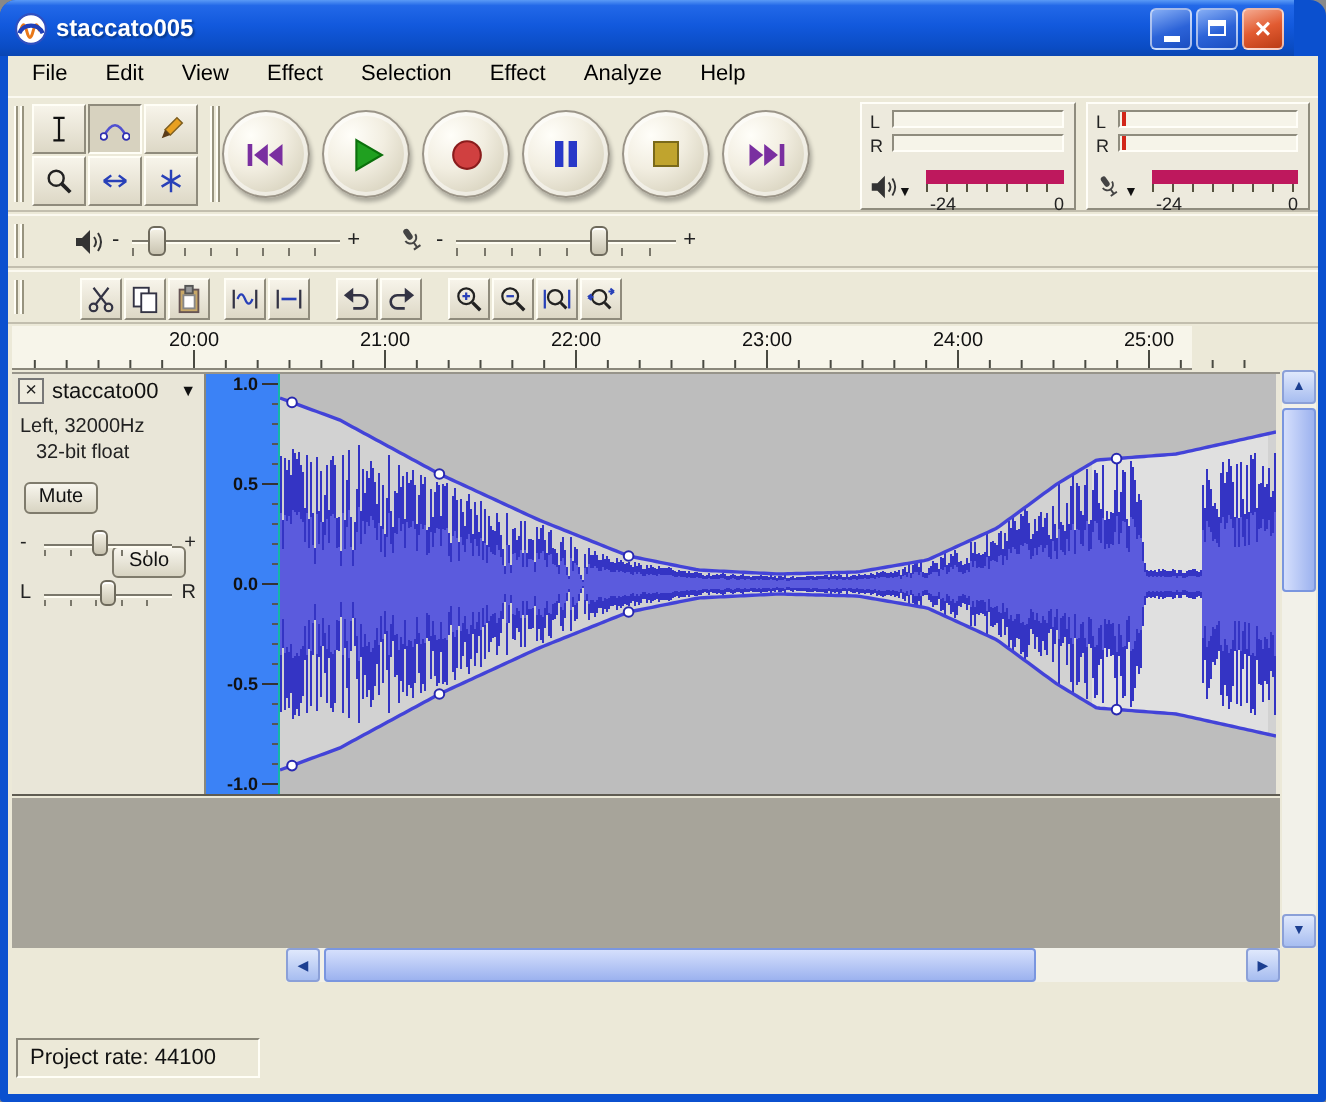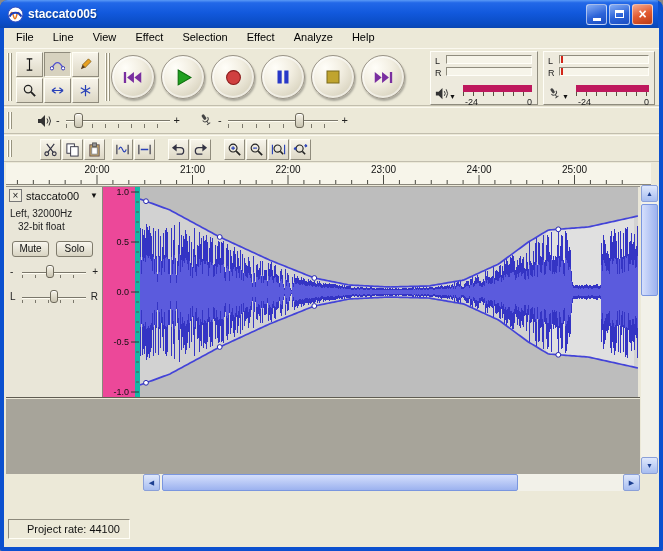--- a/index.html
+++ b/index.html
@@ -1,21 +1,21 @@
 <!DOCTYPE html>
 <html><head>
 <meta charset="utf-8">
 <style>
   * { margin:0; padding:0; box-sizing:border-box; }
   html,body { background:#888; }
   body { font-family:"Liberation Sans", sans-serif; }
   .window { position:relative; width:663px; height:551px; background:#0b50cf; border-radius:8px 8px 2px 2px; overflow:hidden; font-size:11px; }
 
   
-  .titlebar { position:absolute; top:0; left:0; right:5px; height:28px;
+  .titlebar { position:absolute; top:0; left:0; right:16px; height:28px;
     background:linear-gradient(180deg,#5a9af6 0%,#2268e8 10%,#1259dd 45%,#0a4cc4 85%,#0a46b2 100%);
     display:flex; align-items:center; padding:0 5px; }
   .app-icon { width:17px; height:17px; margin:0 4px 0 2px; display:inline-block; }
   .title-text { color:#fff; font-weight:bold; font-size:12px; text-shadow:1px 1px 1px #093a8e; flex:1; }
   .tb-btn { width:21px; height:21px; border-radius:3px; margin-left:2px; border:1px solid rgba(255,255,255,.6);
     display:flex; align-items:center; justify-content:center; cursor:default; }
   .tb-btn.minmax { background:linear-gradient(160deg,#86aef5 0%,#2c63d8 55%,#1b4ec2 100%); }
   .tb-btn.closeb { background:linear-gradient(160deg,#f4a98f 0%,#e25b31 50%,#bb3c16 100%); color:#fff; font-weight:bold; font-size:14px; }
   .g-min { width:8px; height:3px; background:#fff; margin-top:10px; }
   .g-max { width:9px; height:8px; border:1px solid #fff; border-top:3px solid #fff; }
@@ -74,62 +74,62 @@
   .combo-btn { position:absolute; right:1px; top:1px; bottom:1px; width:16px;
     background:linear-gradient(#e6eefd,#abc1f0); border:1px solid #9ab0e0; border-radius:2px;
     display:flex; align-items:center; justify-content:center; font-size:7px; color:#16366e; }
 
   
   .edit-btn { position:absolute; top:3px; width:21px; height:21px;
     background:linear-gradient(#f7f4ea,#ddd8c6); border:1px solid; border-color:#fffef6 #8f8b7c #8f8b7c #fffef6;
     display:flex; align-items:center; justify-content:center; }
 
   
-  .ruler { position:absolute; left:2px; top:135px; width:645px; height:22px; background:#f7f5ea; border-bottom:1px solid #8a877b; }
+  .ruler { position:absolute; left:2px; top:135px; width:590px; height:22px; background:#f7f5ea; border-bottom:1px solid #8a877b; }
 
   
   .track-row { position:absolute; left:2px; top:158px; width:634px; height:212px; display:flex;
     border-top:1px solid #97948a; border-bottom:1px solid #5f5c52; background:#e9e6d8; }
   .track-panel { position:relative; width:97px; height:210px; background:#e9e6d8; border-right:1px solid #8a877b; font-size:10px; }
   .t-close { position:absolute; left:3px; top:2px; width:13px; height:13px; border:1px solid #777; background:#efecdf;
     font-size:10px; line-height:11px; text-align:center; color:#222; }
   .t-name { position:absolute; left:20px; top:3px; font-size:11px; color:#111; }
   .t-dd { position:absolute; right:4px; top:4px; font-size:8px; color:#111; }
   .t-line1 { position:absolute; left:4px; top:21px; color:#222; }
   .t-line2 { position:absolute; left:12px; top:34px; color:#222; }
   .t-btn { position:absolute; top:54px; width:37px; height:16px; background:linear-gradient(#f8f6ee,#d8d4c2);
     border:1px solid #7f7b6c; border-radius:3px; font-size:10px; text-align:center; line-height:14px; color:#111; }
-  .t-mute { left:6px; } .t-solo { left:50px; }
+  .t-mute { left:6px; } .t-solo { left:50px;margin-top:32px; }
   .t-slider { position:absolute; left:4px; width:88px; height:20px; }
   .t-gain { top:76px; } .t-pan { top:101px; }
   .t-slider .hs-minus,.t-slider .hs-plus { top:3px; font-size:10px; }
   .t-slider .hs-track { left:12px; right:12px; top:9px; }
   .t-slider .hs-ticks { left:12px; right:12px; top:12px; height:3px; background:repeating-linear-gradient(to right,#7a776b 0 1px,transparent 1px 20%); }
   .t-slider .hs-thumb { top:2px; width:8px; height:13px; }
-  .vruler { width:37px; height:210px; background:#ec4899; border-right:5px solid #14b8a6; }
+  .vruler { width:37px; height:210px; background:#3b82f6; border-right:1px solid #14b8a6;font-weight:bold; }
   .wave { width:498px; height:210px; position:relative; }
 
   .below-track { position:absolute; left:2px; top:371px; width:634px; height:75px; background:#a7a49a; }
 
   
   .vscroll { position:absolute; left:637px; top:157px; width:17px; height:289px; background:#f2f1e9; }
   .hscroll { position:absolute; left:139px; top:446px; width:497px; height:17px; background:#f2f1e9; }
   .sc-btn { position:absolute; width:17px; height:17px; background:linear-gradient(#dfe8fc,#a7bdf0);
     border:1px solid #8ba0d8; border-radius:2px; display:flex; align-items:center; justify-content:center;
     font-size:7px; color:#1c3f91; }
   .vscroll .up { top:0; left:0; } .vscroll .down { bottom:0; left:0; }
   .hscroll .left { left:0; top:0; } .hscroll .right { right:0; top:0; }
   .vs-track { position:absolute; left:0; right:0; top:17px; bottom:17px; }
   .hs-strack { position:absolute; top:0; bottom:0; left:17px; right:17px; }
   .sc-thumb-v { position:absolute; left:0; width:17px; background:linear-gradient(to right,#d5dffc,#9cb2ef); border:1px solid #7a96df; border-radius:2px; }
   .sc-thumb-h { position:absolute; top:0; height:17px; background:linear-gradient(#d5dffc,#9cb2ef); border:1px solid #7a96df; border-radius:2px; }
 
   
   .statusbar { position:absolute; left:2px; top:489px; width:651px; height:24px; }
-  .st-box { position:absolute; top:2px; height:20px; border:1px solid; border-color:#8c897b #fffef6 #fffef6 #8c897b; padding:3px 18px; color:#111; white-space:nowrap; overflow:hidden; }
+  .st-box { position:absolute; top:2px; height:20px; border:1px solid; border-color:#8c897b #fffef6 #fffef6 #8c897b; padding:3px 6px; color:#111; white-space:nowrap; overflow:hidden; }
   .st-rate { left:2px; width:122px; }
   .st-sel { left:128px; width:506px; }
   .st-snap { margin-left:28px; }
 
   svg { display:block; }
   text { font-family:"Liberation Sans", sans-serif; }
 </style>
 </head>
 <body>
 
@@ -152,21 +152,21 @@
       </span>
     <span class="tb-btn closeb">
         <span>×</span>
       </span>
   </div>
 
   <div class="wbody">
 
     <div class="menubar">
       <span class="menu-item">File</span>
-      <span class="menu-item">Line</span>
+      <span class="menu-item">Edit</span>
       <span class="menu-item">View</span>
       <span class="menu-item">Effect</span>
       <span class="menu-item">Selection</span>
       <span class="menu-item">Effect</span>
       <span class="menu-item">Analyze</span>
       <span class="menu-item">Help</span>
     </div>
 
     <div class="tbrow row1">
       <div class="grip"></div>

